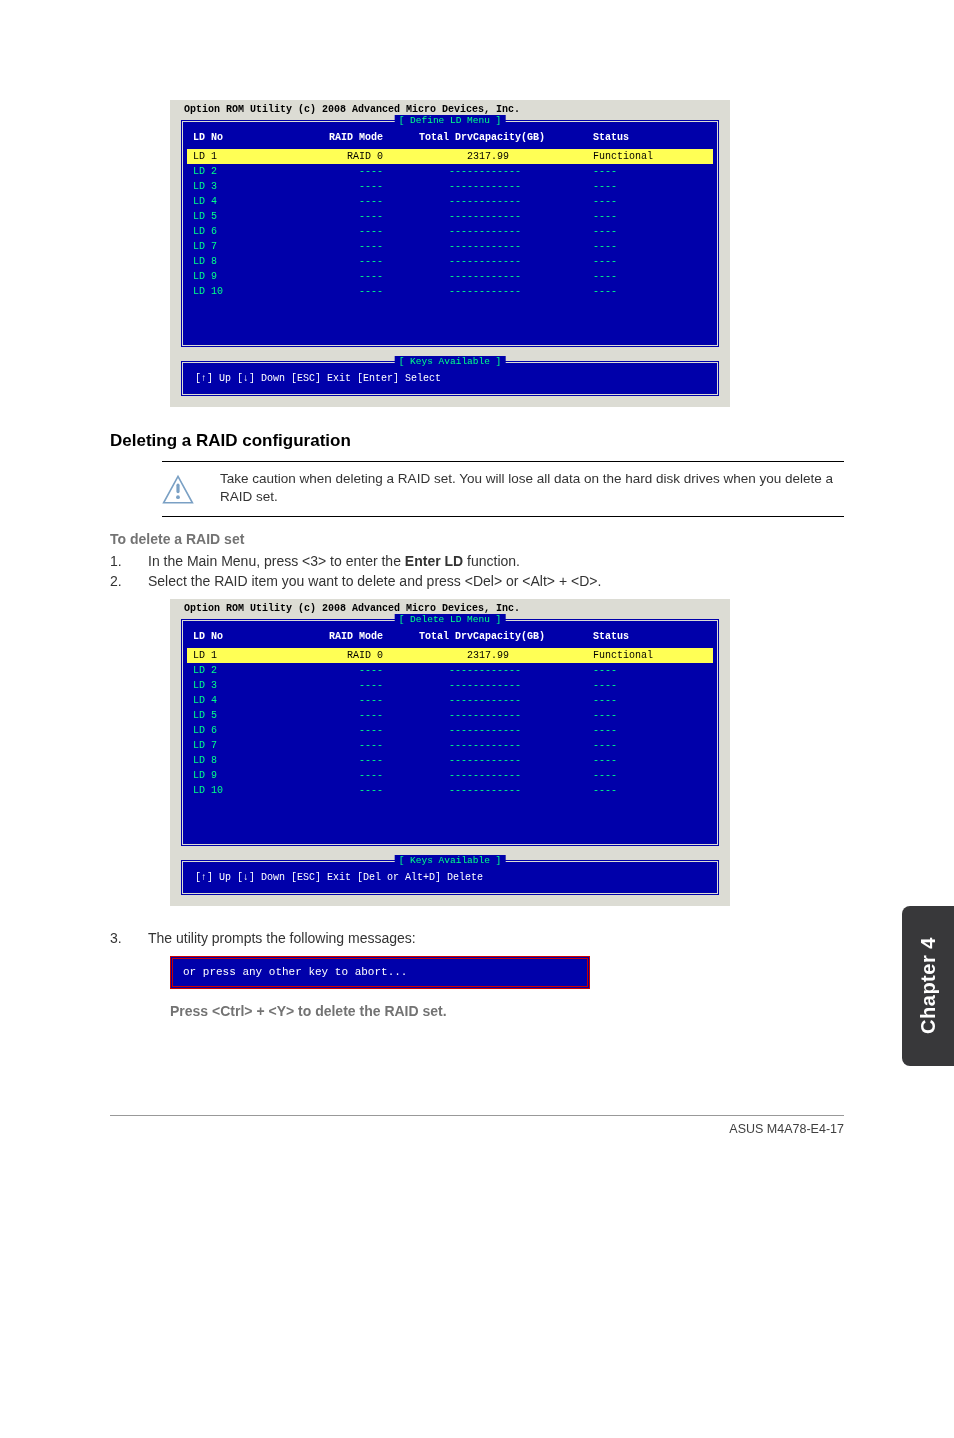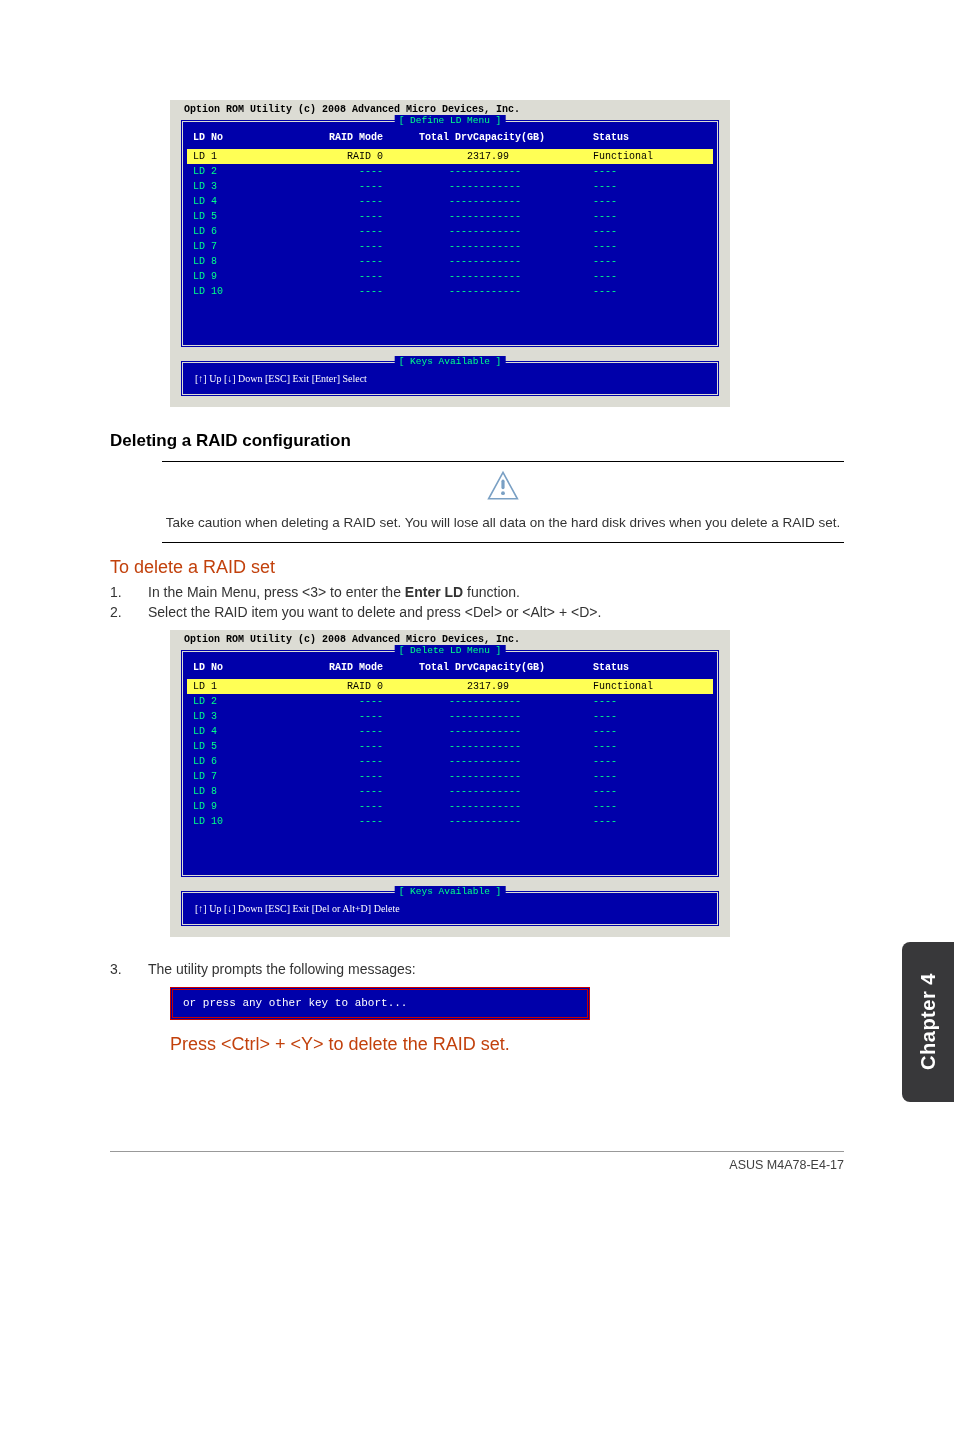--- a/index.html
+++ b/index.html
@@ -90,51 +90,51 @@
   .keys-label {
     position: absolute;
     top: -7px;
     left: 50%;
     transform: translateX(-50%);
     background: #0000aa;
     color: #00ff88;
     padding: 0 4px;
     font-size: 9.5px;
   }
-  .keys-text { color: #fff; padding-left:2px;font-family:Liberation Serif, serif;}
+  .keys-text { color: #fff; padding-left:2px;}
 
   h3.section-heading {
     font-size: 17px;
     color: #000;
     margin: 8px 0 10px 0;
   }
   .note-box {
     display: flex;
-    align-items: center;
-    gap: 12px;
+    align-items: flex-end;
+    gap: 26px;
     margin: 0 0 14px 52px;
     border-top: 1px solid #000;
     border-bottom: 1px solid #000;
     padding: 8px 0 10px 0;
-    flex-direction: column;
   }
   .note-icon {
     width: 32px;
     height: 32px;
     flex: 0 0 32px;
   }
   .note-text {
     font-size: 13.5px;
     color: #333;
     line-height: 1.35;
   }
   .body-text {
-    font-size: 18px;
-    color: #c2410c;
+    font-size: 14px;
+    color: #737373;
     margin: 4px 0 6px 0;
+    font-weight: bold;
   }
   .num-list {
     font-size: 14px;
     color: #333;
     padding-left: 0;
     list-style: none;
     margin: 4px 0 10px 0;
   }
   .num-list li {
     display: flex;

